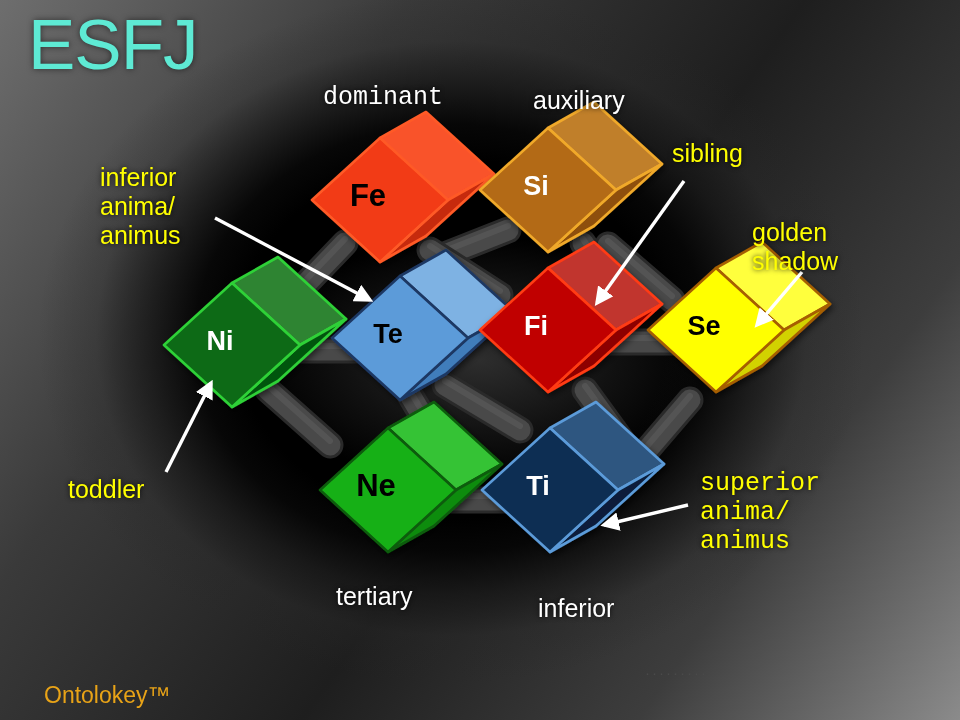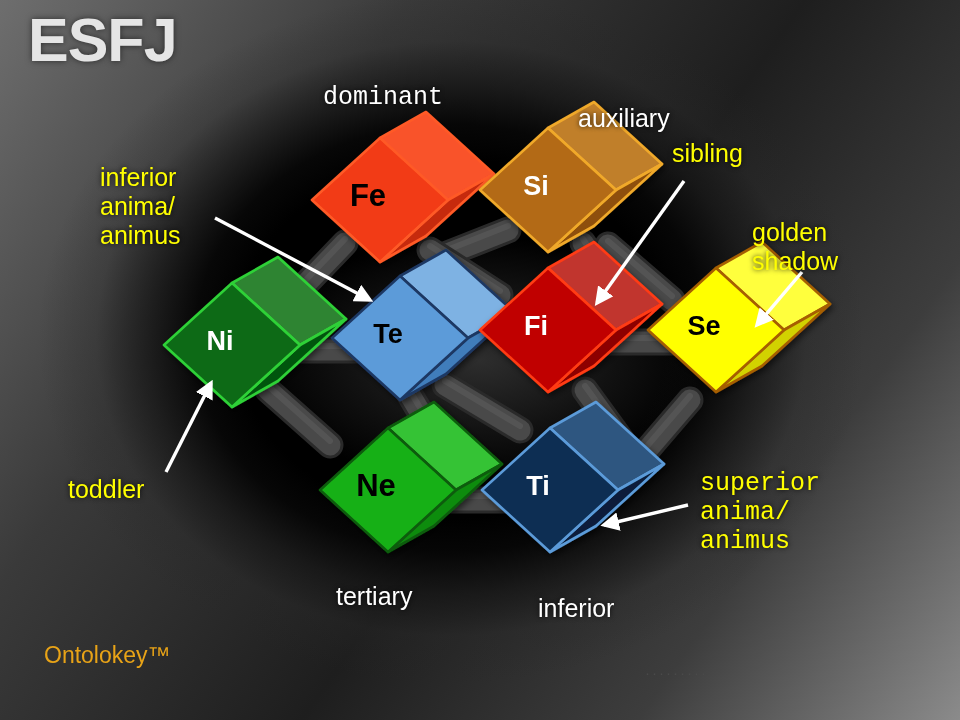--- a/index.html
+++ b/index.html
@@ -41,29 +41,29 @@
     position: absolute;
     inset: 0;
     width: 960px;
     height: 720px;
   }
   
   .txt { position: absolute; white-space: pre; pointer-events: none; }
 
   .title {
     left: 28px; top: 8px;
-    color: #e5e5e5;
-    font-size: 61px;
-    font-weight: bold;
+    color: #5eead4;
+    font-size: 71px;
+    font-weight: normal;
     letter-spacing: -1px;
     line-height: 1.05;
     text-shadow: 0 0 6px rgba(0,0,0,0.55);
   }
   .brand {
-    left: 44px; top: 642px;
+    left: 44px; top: 682px;
     color: #e8a317;
     font-size: 23px;
     font-weight: normal;
   }
   .dots {
     left: 645px; top: 664px;
     color: #4a4a4a;
     font-size: 15px;
     letter-spacing: 2px;
   }
@@ -197,21 +197,21 @@
         <line x1="802" y1="272" x2="757" y2="325" stroke="#ffffff" stroke-width="3.4" marker-end="url(#arrowhead)"></line>
         <line x1="166" y1="472" x2="211" y2="383" stroke="#ffffff" stroke-width="3.4" marker-end="url(#arrowhead)"></line>
         <line x1="688" y1="505" x2="604" y2="525" stroke="#ffffff" stroke-width="3.4" marker-end="url(#arrowhead)"></line>
       </g>
   </svg>
 
   <div class="txt title">ESFJ</div>
 
   <div id="position-label-layer">
       <div class="txt white-label" style="left: 323px; top: 83px; font-family: Liberation Mono, monospace;">dominant</div>
-      <div class="txt white-label" style="left: 533px; top: 104px; margin-left: 45px;">auxiliary</div>
+      <div class="txt white-label" style="left: 533px; top: 86px;">auxiliary</div>
       <div class="txt white-label" style="left: 336px; top: 582px;">tertiary</div>
       <div class="txt white-label" style="left: 538px; top: 594px;">inferior</div>
     </div>
   <div id="annotation-layer">
       <div class="yellow-label txt left-al" style="left: 100px; top: 163px;"><div>inferior</div><div>anima/</div><div>animus</div></div>
       <div class="yellow-label txt left-al" style="left: 672px; top: 139px;"><div>sibling</div></div>
       <div class="yellow-label txt" style="left: 752px; top: 218px;"><div>golden</div><div>shadow</div></div>
       <div class="yellow-label txt left-al" style="left: 68px; top: 475px; text-align: right;"><div>toddler</div></div>
       <div class="yellow-label txt" style="left: 700px; top: 469px; font-family: Liberation Mono, monospace;"><div>superior</div><div>anima/</div><div>animus</div></div>
     </div>

